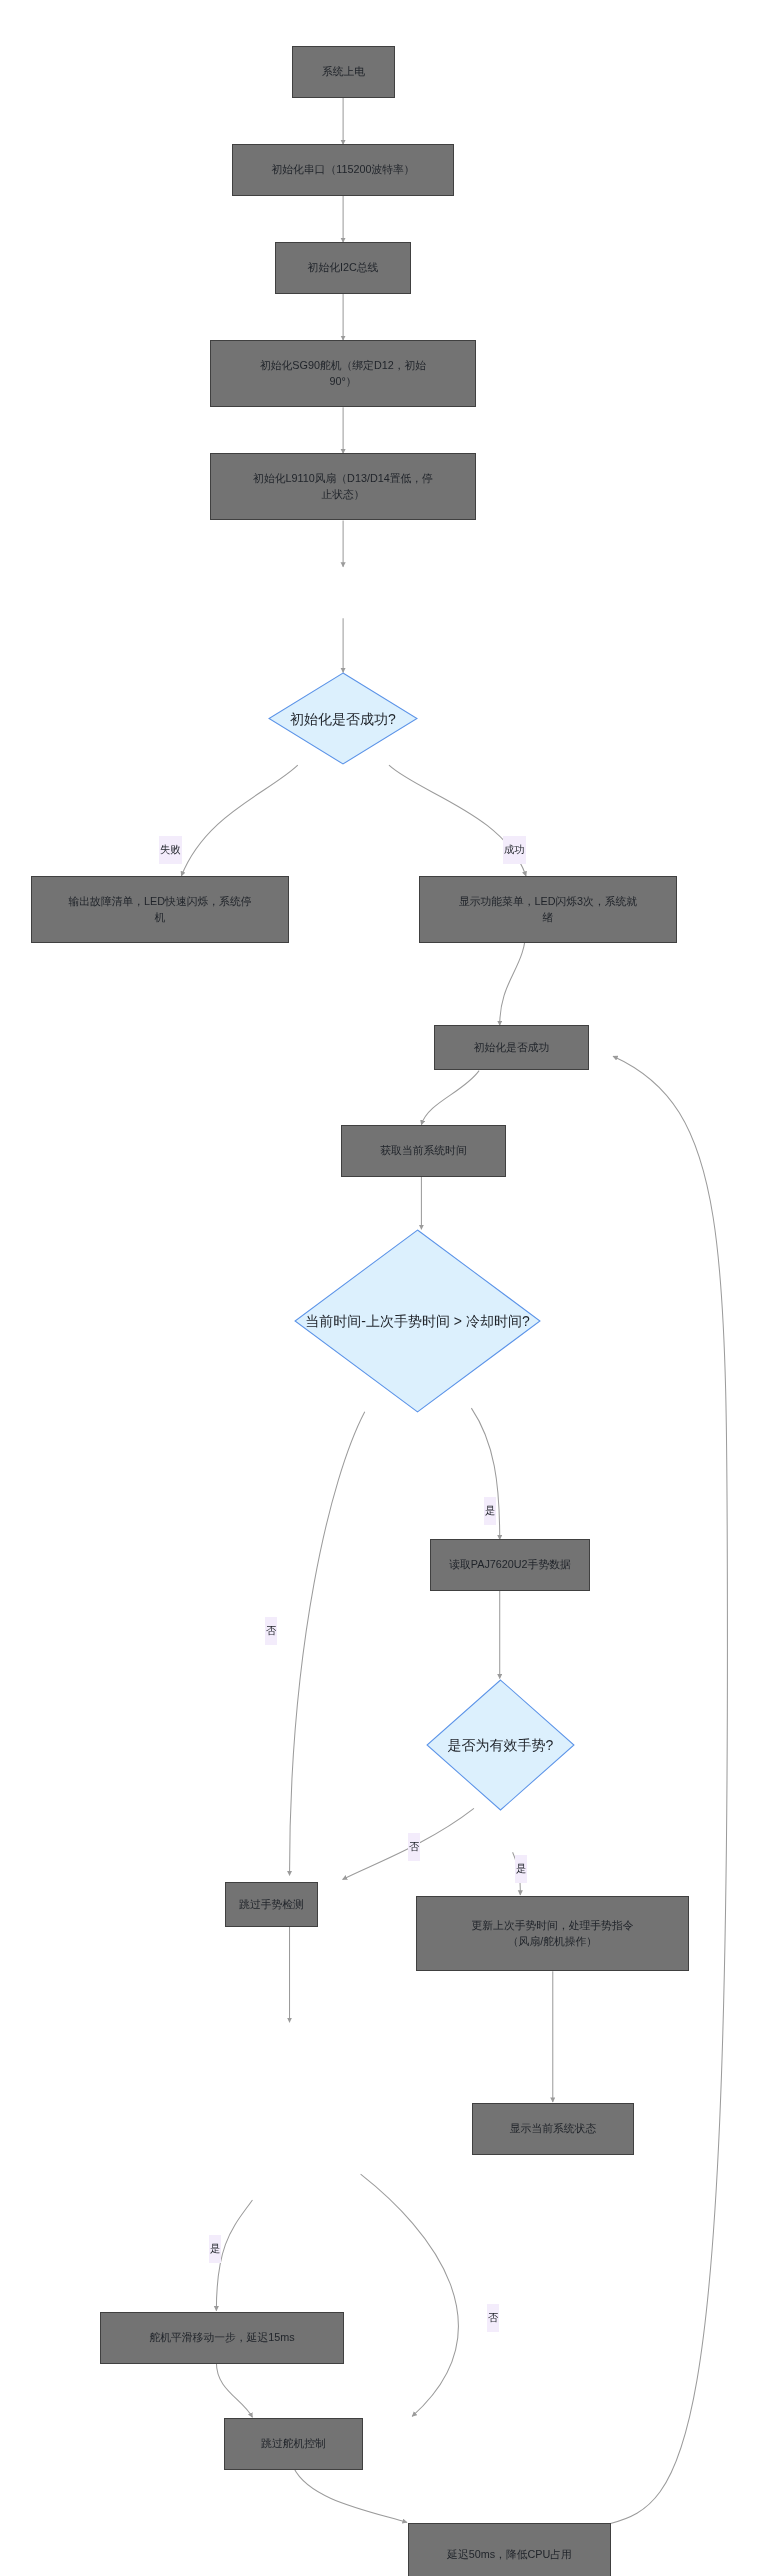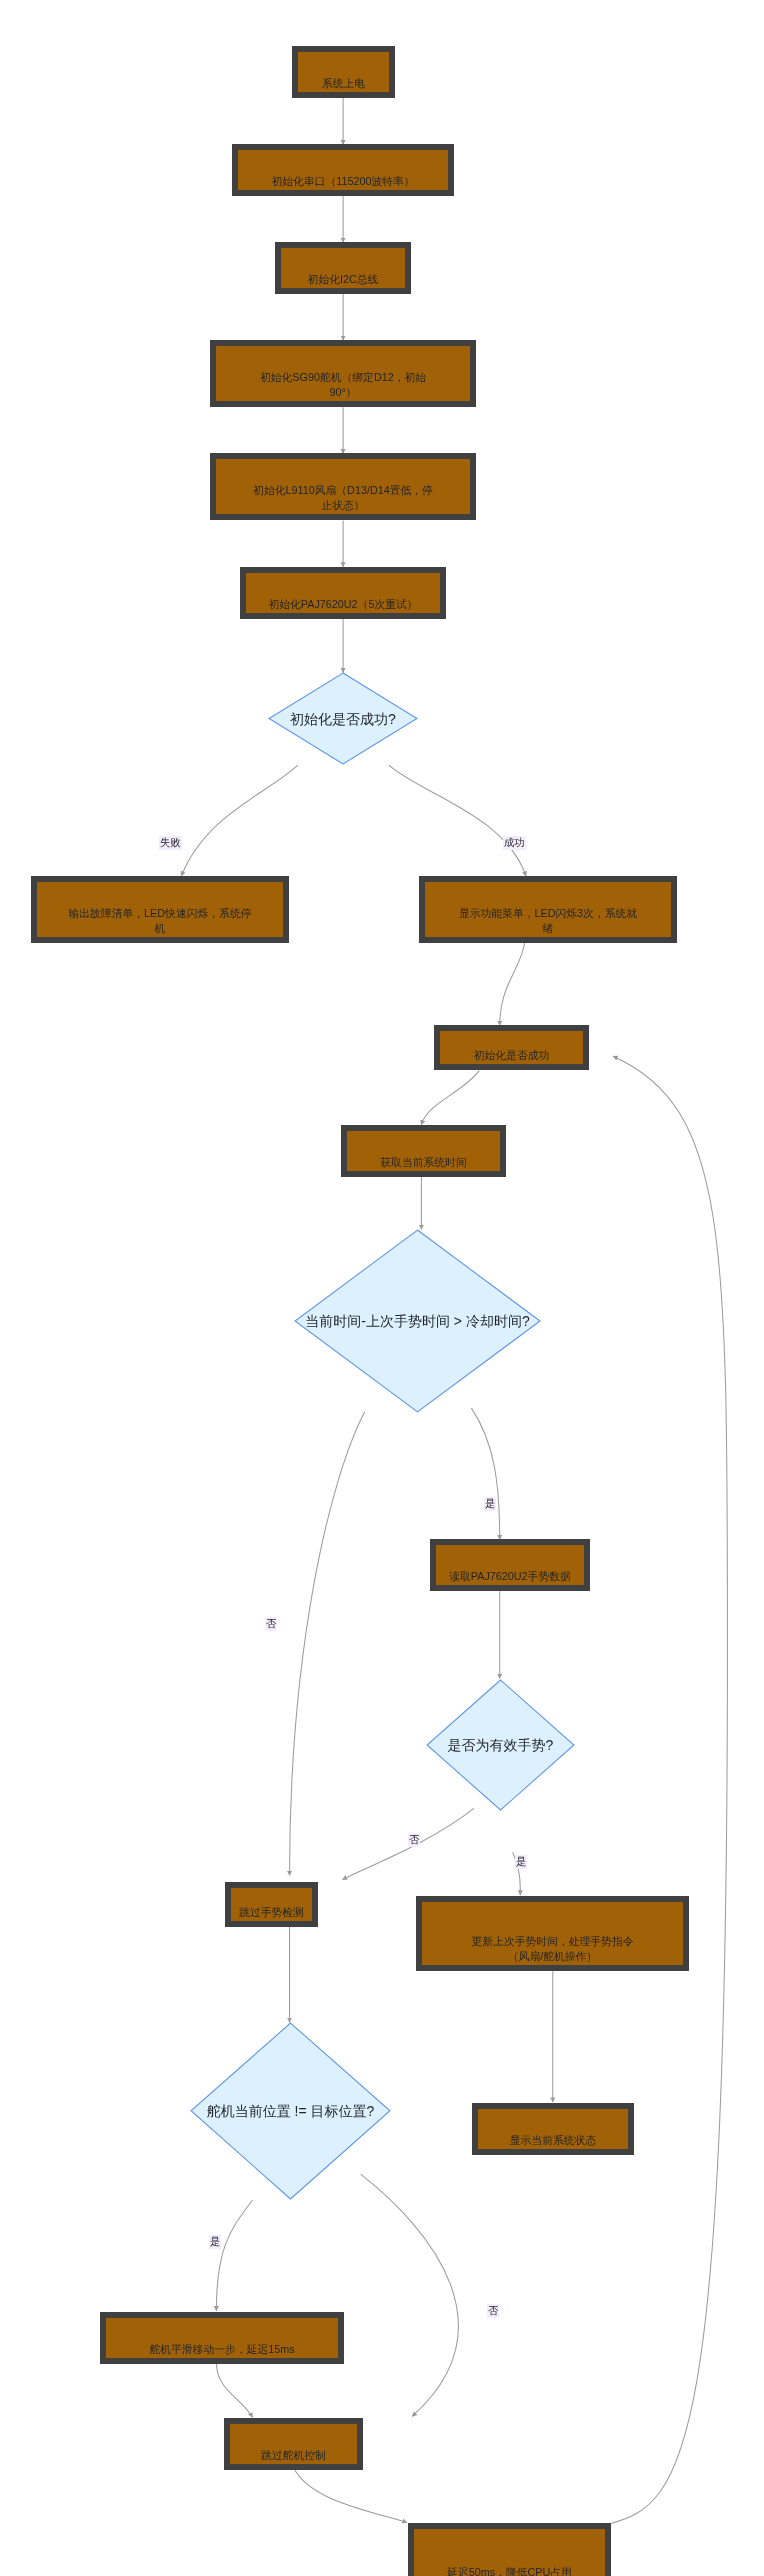--- a/index.html
+++ b/index.html
@@ -1,26 +1,26 @@
 <!DOCTYPE html>
 <html style="font-size:8.2px"><head>
 <meta charset="utf-8">
 <style>
   html,body{margin:0;padding:0;background:#ffffff;}
   body{font-family:"Liberation Sans","DejaVu Sans",sans-serif;}
   #canvas{position:relative;width:764px;height:2588px;background:#ffffff;overflow:hidden;}
   svg.edges{position:absolute;left:0;top:0;width:764px;height:2588px;pointer-events:none;}
   .node{position:absolute;box-sizing:border-box;display:flex;align-items:center;justify-content:center;text-align:center;}
-  .node.rect{background:#a16207;border:6px solid #404040;align-items:flex-end;}
+  .node.rect{background:#737373;border:1px solid #404040;}
   .node .lbl{font-size:10.8px;line-height:1.45;color:#1f2329;padding:0 7.2px;white-space:pre-line;}
   .diamond{position:absolute;}
   .diamond .shape{position:absolute;left:0;top:0;width:100%;height:100%;}
   .diamond .lbl{position:absolute;left:0;top:50%;transform:translateY(-50%);width:100%;text-align:center;
                 font-size:14px;line-height:1.45;color:#1f2329;}
-  .elabel{position:absolute;font-size:10.3px;color:#1f2329;background:#f3ecfb;padding:1px 1px;line-height:1.2;white-space:nowrap;}
+  .elabel{position:absolute;font-size:10.3px;color:#1f2329;background:#f3ecfb;padding:8px 1px;line-height:1.2;white-space:nowrap;}
 </style>
 </head>
 <body>
 
 <div id="canvas">
 
   <svg class="edges" viewBox="0 0 1483 5023" xmlns="http://www.w3.org/2000/svg">
     <defs>
       <marker id="ah" markerWidth="12" markerHeight="12" refX="9" refY="5" orient="auto" markerUnits="userSpaceOnUse">
         <path d="M0,0 L10,5 L0,10 Z" fill="#9b9b9b"></path>
@@ -91,23 +91,20 @@
   <div class="node rect" style="left:210px;top:340px;width:266px;height:67px;">
     <span class="lbl">初始化SG90舵机（绑定D12，初始
 90°）</span>
   </div>
 
   <div class="node rect" style="left:210px;top:453px;width:266px;height:67px;">
     <span class="lbl">初始化L9110风扇（D13/D14置低，停
 止状态）</span>
   </div>
 
-  <div class="node rect" style="left:240px;top:567px;width:206px;height:52px;">
-    <span class="lbl">初始化PAJ7620U2（5次重试）</span>
-  </div>
 
   <div class="diamond" style="left:268px;top:672px;width:150px;height:93px;">
     <svg class="shape" viewBox="0 0 292 180" preserveAspectRatio="none">
       <polygon points="146,2 290,90 146,178 2,90" fill="#dcf0fd" stroke="#5b93e8" stroke-width="2"></polygon>
     </svg>
     <span class="lbl">初始化是否成功?</span>
   </div>
 
   <div class="node rect" style="left:31px;top:876px;width:258px;height:67px;">
     <span class="lbl">输出故障清单，LED快速闪烁，系统停
@@ -151,26 +148,20 @@
 
   <div class="node rect" style="left:472px;top:2103px;width:162px;height:52px;">
     <span class="lbl">显示当前系统状态</span>
   </div>
 
   <div class="node rect" style="left:416px;top:1896px;width:273px;height:75px;">
     <span class="lbl">更新上次手势时间，处理手势指令
 （风扇/舵机操作）</span>
   </div>
 
-  <div class="diamond" style="left:190px;top:2022px;width:201px;height:178px;">
-    <svg class="shape" viewBox="0 0 390 345" preserveAspectRatio="none">
-      <polygon points="195,2 388,172 195,343 2,172" fill="#dcf0fd" stroke="#5b93e8" stroke-width="2"></polygon>
-    </svg>
-    <span class="lbl">舵机当前位置 != 目标位置?</span>
-  </div>
 
   <div class="node rect" style="left:100px;top:2312px;width:244px;height:52px;">
     <span class="lbl">舵机平滑移动一步，延迟15ms</span>
   </div>
 
   <div class="node rect" style="left:224px;top:2418px;width:139px;height:52px;">
     <span class="lbl">跳过舵机控制</span>
   </div>
 
   <div class="node rect" style="left:408px;top:2523px;width:203px;height:64px;">

